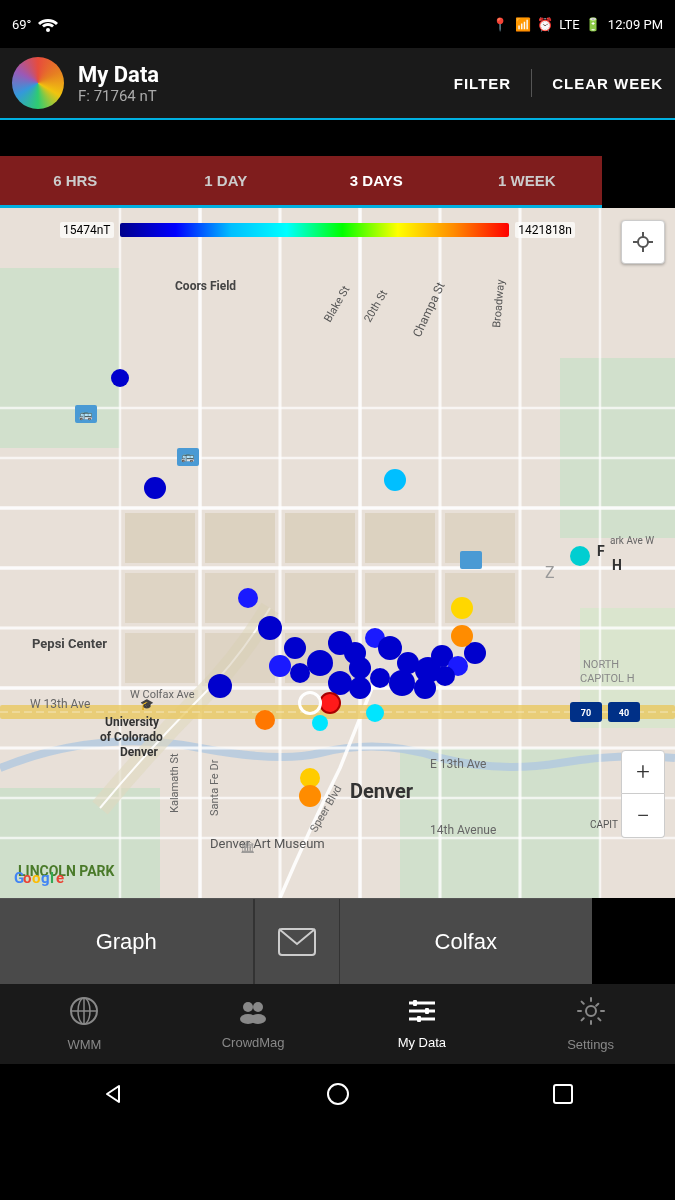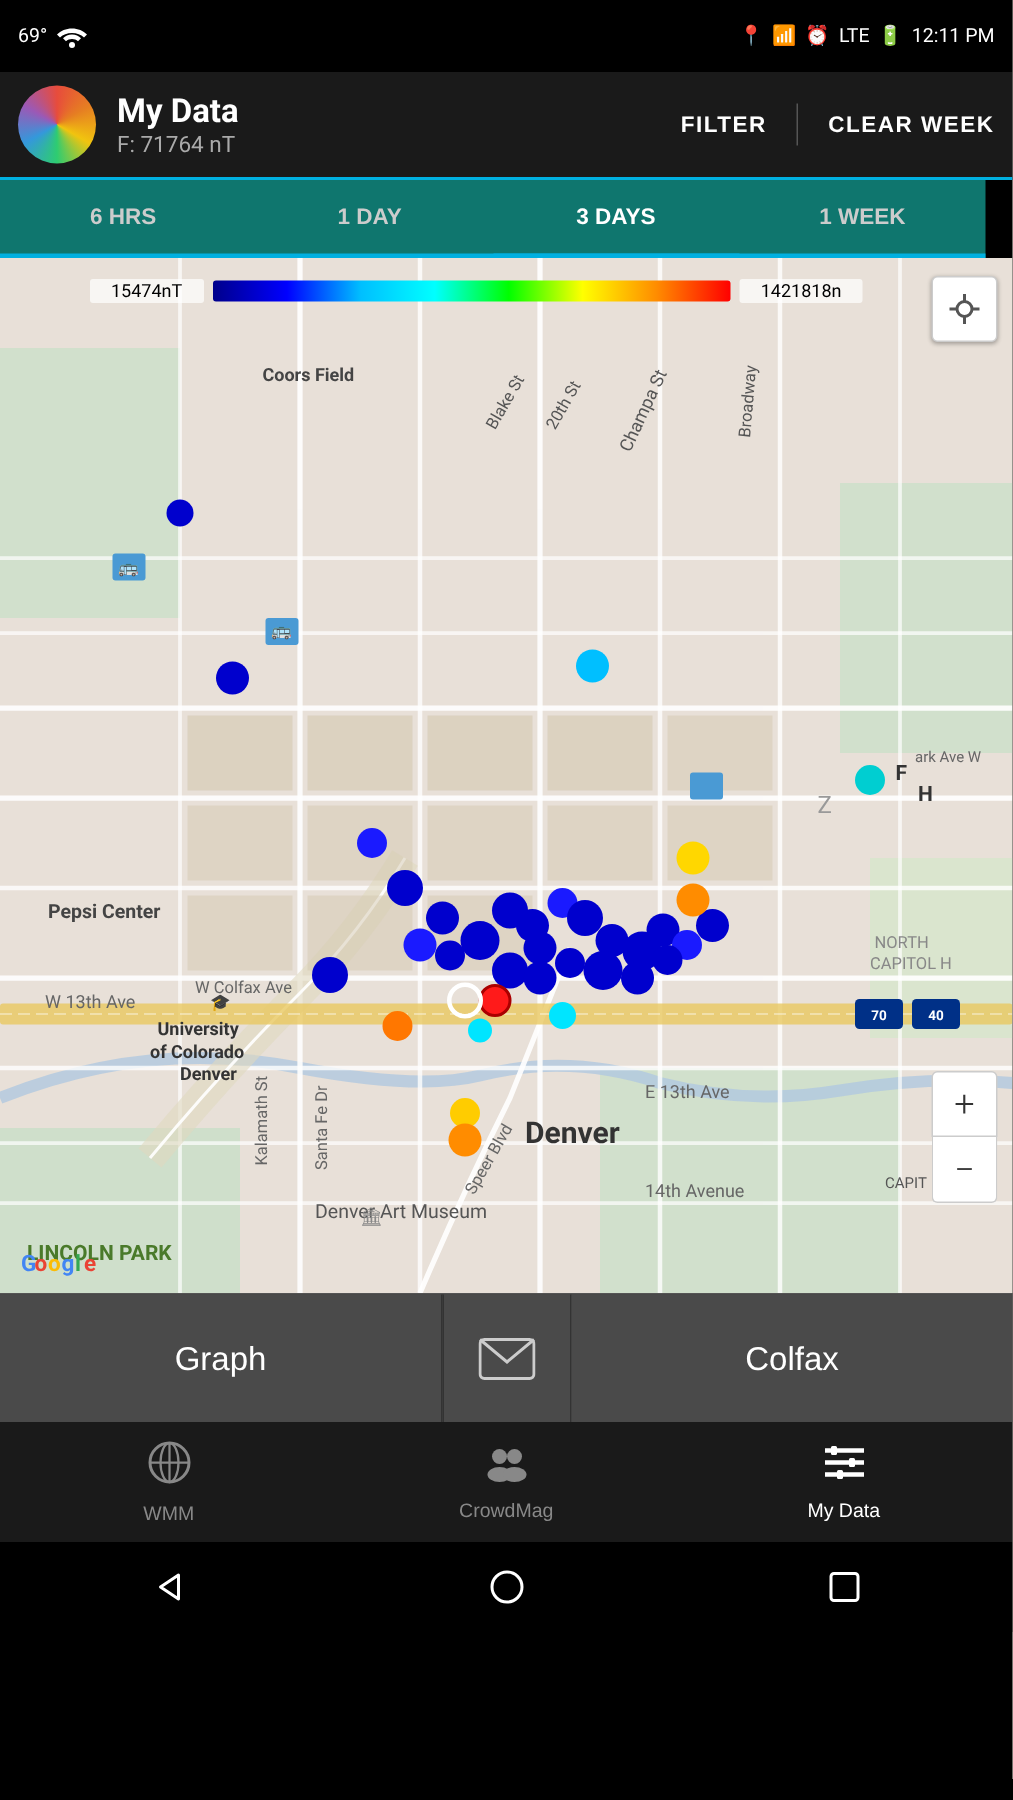--- a/index.html
+++ b/index.html
@@ -84,25 +84,26 @@
       letter-spacing: 1px;
     }
     .header-divider {
       width: 1px;
       height: 28px;
       background: #555;
     }
 
     
     #time-tabs {
-      width: 657px;
+      width: 602px;
       height: 52px;
-      background: #0f766e;
+      background: #7f1d1d;
       display: flex;
       border-bottom: 3px solid #00b0e0;
+      margin-top: 36px;
     }
     .time-tab {
       flex: 1;
       display: flex;
       align-items: center;
       justify-content: center;
       color: #ccc;
       font-size: 15px;
       font-weight: bold;
       cursor: pointer;
@@ -141,21 +142,21 @@
       display: flex;
       align-items: center;
       gap: 6px;
       z-index: 10;
     }
     .scale-label {
       color: #000;
       font-size: 12px;
       white-space: nowrap;
       background: rgba(255,255,255,0.7);
-      padding: 1px 14px;
+      padding: 1px 3px;
       border-radius: 2px;
     }
     .scale-bar {
       flex: 1;
       height: 14px;
       background: linear-gradient(to right, #00008b, #0000ff, #00bfff, #00ffff, #00ff00, #ffff00, #ff8c00, #ff0000);
       border-radius: 2px;
     }
 
     
@@ -202,21 +203,21 @@
     
     .data-dot {
       position: absolute;
       border-radius: 50%;
       transform: translate(-50%, -50%);
       z-index: 5;
     }
 
     
     #toolbar {
-      width: 675px;
+      width: 592px;
       height: 86px;
       background: #3a3a3a;
       display: flex;
       align-items: center;
       border-top: 1px solid #555;
     }
     .toolbar-btn {
       flex: 1;
       height: 100%;
       display: flex;
@@ -306,21 +307,21 @@
       <path d="M11 8c-2.5 0-4.5 1-6 2.5l2 2c1-1 2.5-1.5 4-1.5s3 .5 4 1.5l2-2C15.5 9 13.5 8 11 8z" fill="white"></path>
       <circle cx="11" cy="15" r="2" fill="white"></circle>
     </svg>
   </div>
   <div class="status-right">
     <span>📍</span>
     <span>📶</span>
     <span>⏰</span>
     <span>LTE</span>
     <span>🔋</span>
-    <span>12:11 PM</span>
+    <span>12:09 PM</span>
   </div>
 </div>
 
 <div id="header">
   <div class="header-logo"></div>
   <div class="header-text">
     <div class="header-title">My Data</div>
     <div class="header-subtitle">F: 71764 nT</div>
   </div>
   <div class="header-actions">
@@ -553,20 +554,29 @@
         <line x1="2" y1="5" x2="28" y2="5" stroke="#fff" stroke-width="3"></line>
         <line x1="2" y1="13" x2="28" y2="13" stroke="#fff" stroke-width="3"></line>
         <line x1="2" y1="21" x2="28" y2="21" stroke="#fff" stroke-width="3"></line>
         <rect x="6" y="2" width="4" height="6" fill="#fff" rx="1"></rect>
         <rect x="18" y="10" width="4" height="6" fill="#fff" rx="1"></rect>
         <rect x="10" y="18" width="4" height="6" fill="#fff" rx="1"></rect>
       </svg>
     </span>
     <span class="nav-label" style="color:#fff;">My Data</span>
   </button>
+  <button class="nav-item">
+    <span class="nav-icon">
+      <svg width="30" height="30" viewBox="0 0 30 30" fill="none" xmlns="http://www.w3.org/2000/svg">
+        <circle cx="15" cy="15" r="5" stroke="#888" stroke-width="2" fill="none"></circle>
+        <path d="M15 2v3M15 25v3M2 15h3M25 15h3M5.6 5.6l2.1 2.1M22.3 22.3l2.1 2.1M22.3 7.7l-2.1 2.1M7.7 22.3l-2.1 2.1" stroke="#888" stroke-width="2" stroke-linecap="round"></path>
+      </svg>
+    </span>
+    <span class="nav-label">Settings</span>
+  </button>
 </div>
 
 <div id="android-nav">
   <button class="android-btn">
     <svg width="24" height="24" viewBox="0 0 24 24">
       <polygon points="18,4 6,12 18,20" fill="none" stroke="#fff" stroke-width="2" stroke-linejoin="round"></polygon>
     </svg>
   </button>
   <button class="android-btn">
     <svg width="24" height="24" viewBox="0 0 24 24">

